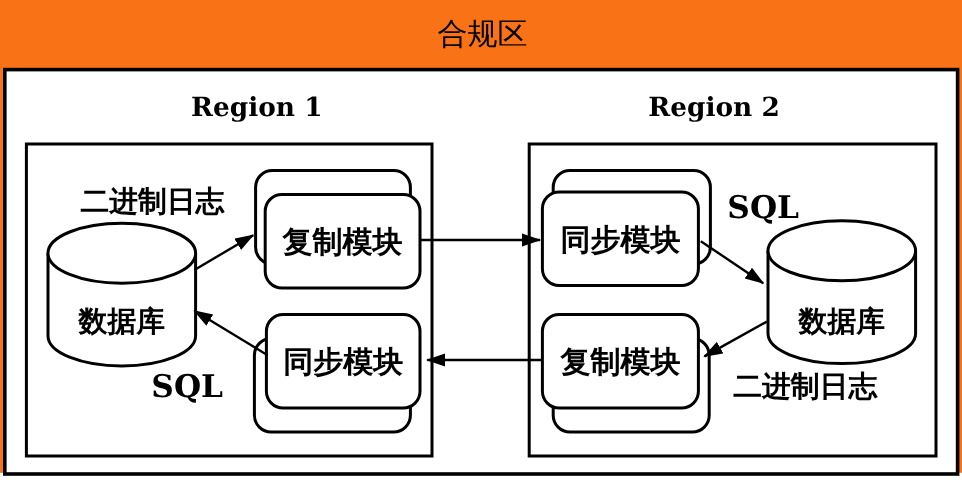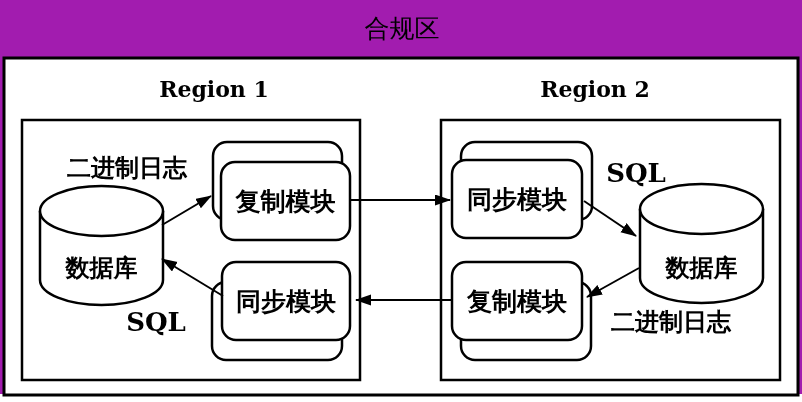--- a/index.html
+++ b/index.html
@@ -7,21 +7,21 @@
     padding: 0;
     background: #ffffff;
     width: 802px;
     height: 402px;
     overflow: hidden;
   }
   .diagram-wrap {
     position: relative;
     width: 802px;
     height: 394px;
-    background: #a21caf;
+    background: #f97316;
   }
   svg text {
     font-family: "DejaVu Serif", "Liberation Serif", serif;
     fill: #000000;
   }
   .title-text {
     font-size: 25px;
     font-weight: normal;
     text-anchor: middle;
   }

